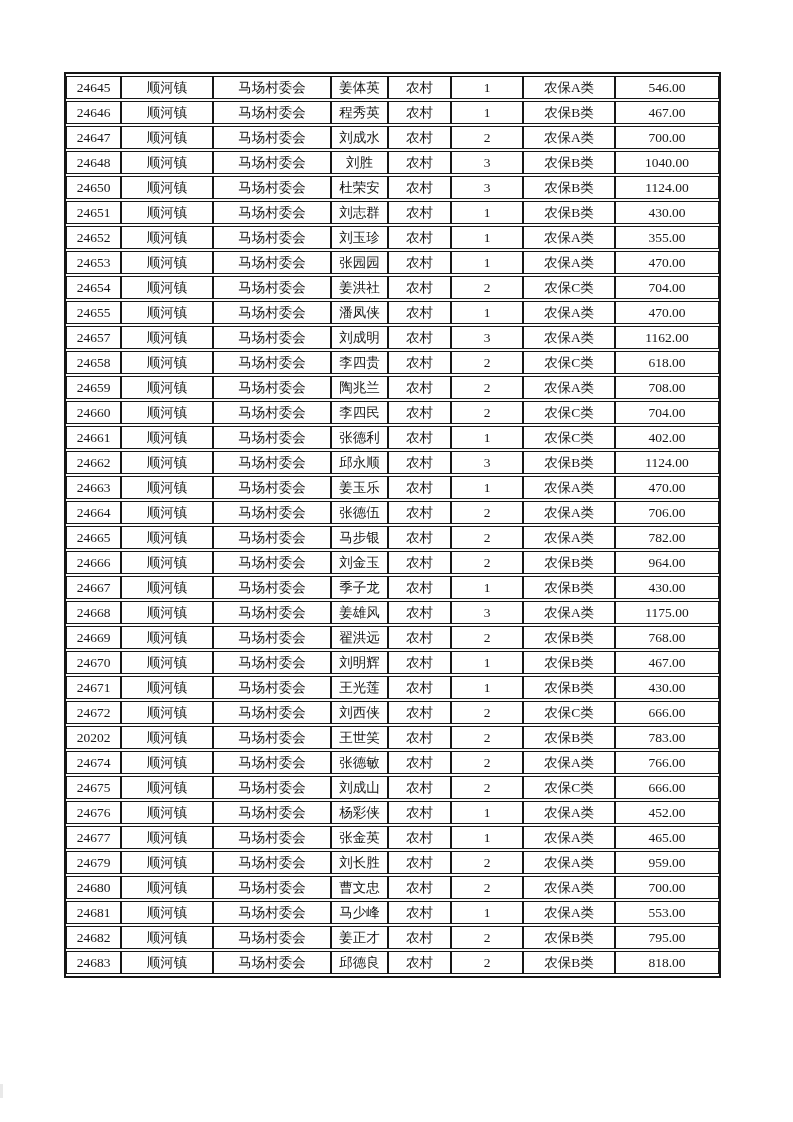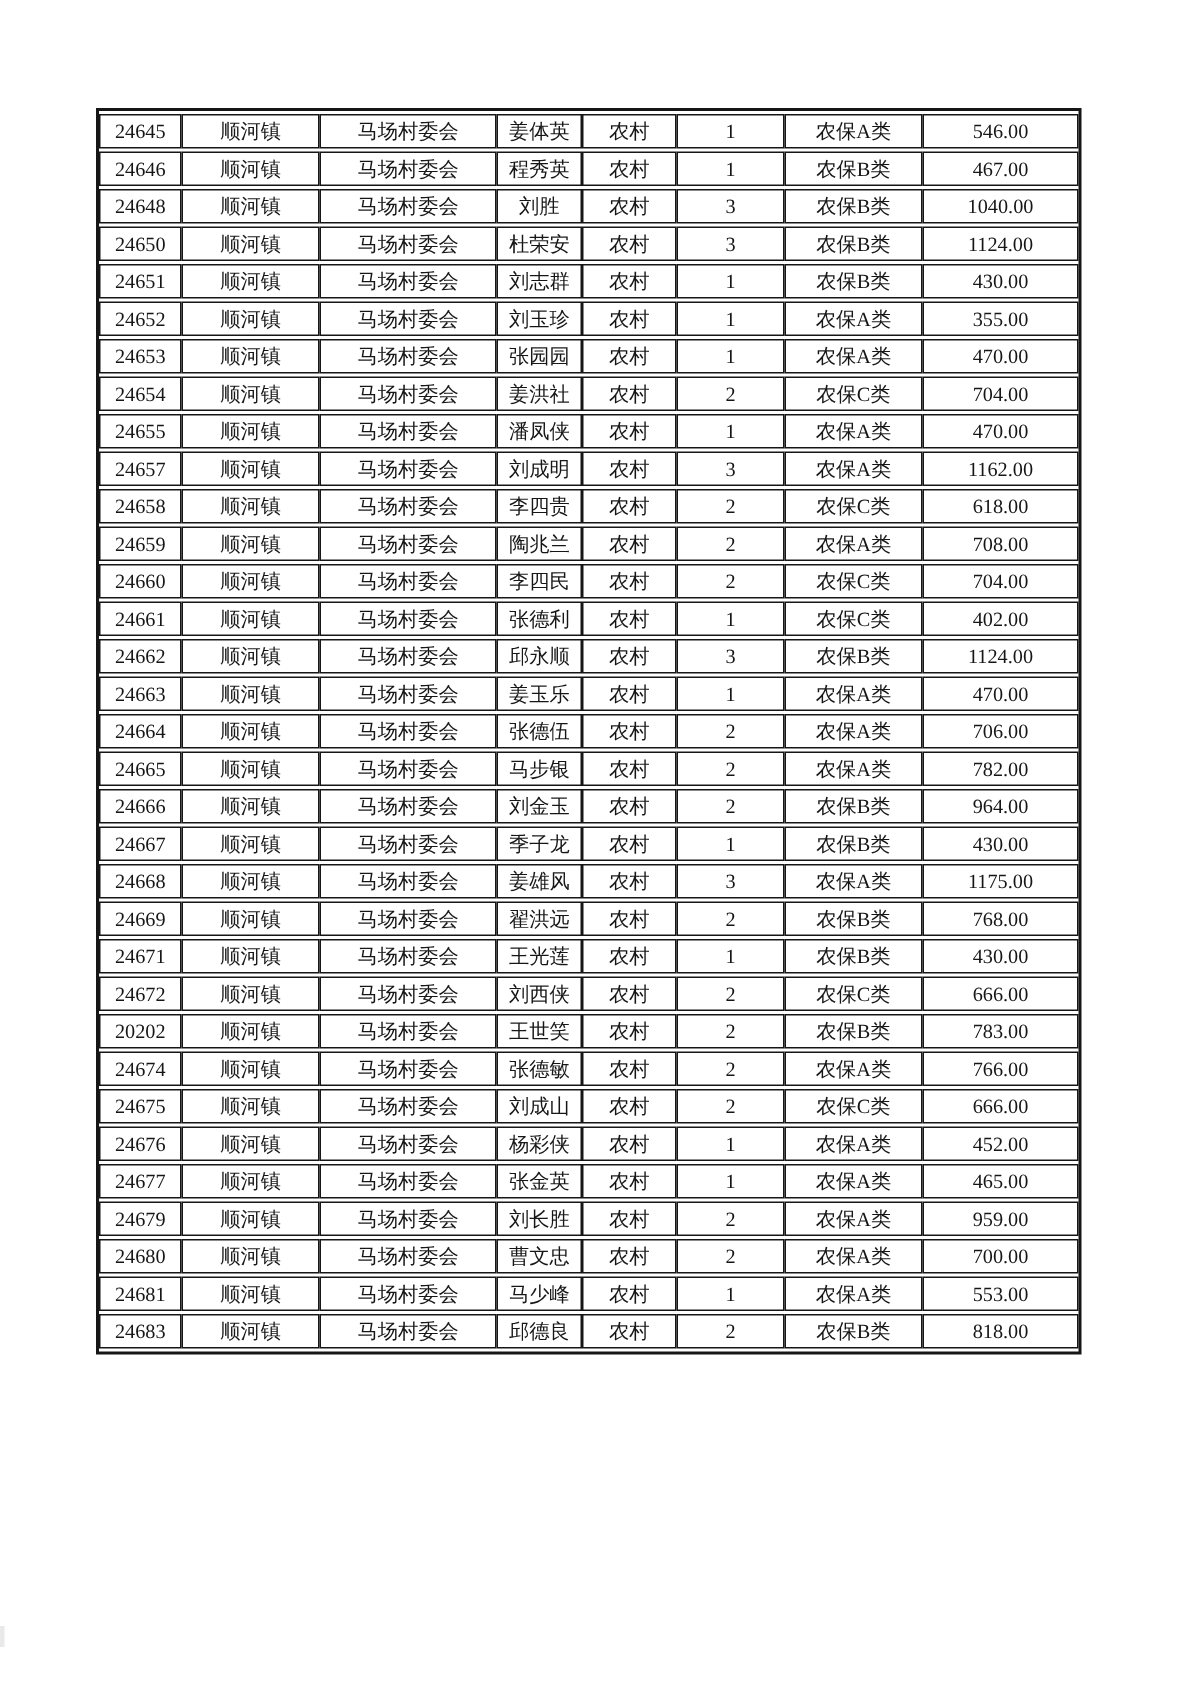--- a/index.html
+++ b/index.html
@@ -94,20 +94,30 @@
             <td>24646</td>
             <td>顺河镇</td>
             <td>马场村委会</td>
             <td>程秀英</td>
             <td>农村</td>
             <td>1</td>
             <td>农保B类</td>
             <td>467.00</td>
           </tr>
           <tr>
+            <td>24647</td>
+            <td>顺河镇</td>
+            <td>马场村委会</td>
+            <td>刘成水</td>
+            <td>农村</td>
+            <td>2</td>
+            <td>农保A类</td>
+            <td>700.00</td>
+          </tr>
+          <tr>
             <td>24648</td>
             <td>顺河镇</td>
             <td>马场村委会</td>
             <td>刘胜</td>
             <td>农村</td>
             <td>3</td>
             <td>农保B类</td>
             <td>1040.00</td>
           </tr>
           <tr>
@@ -294,20 +304,30 @@
             <td>24669</td>
             <td>顺河镇</td>
             <td>马场村委会</td>
             <td>翟洪远</td>
             <td>农村</td>
             <td>2</td>
             <td>农保B类</td>
             <td>768.00</td>
           </tr>
           <tr>
+            <td>24670</td>
+            <td>顺河镇</td>
+            <td>马场村委会</td>
+            <td>刘明辉</td>
+            <td>农村</td>
+            <td>1</td>
+            <td>农保B类</td>
+            <td>467.00</td>
+          </tr>
+          <tr>
             <td>24671</td>
             <td>顺河镇</td>
             <td>马场村委会</td>
             <td>王光莲</td>
             <td>农村</td>
             <td>1</td>
             <td>农保B类</td>
             <td>430.00</td>
           </tr>
           <tr>
@@ -392,20 +412,30 @@
           </tr>
           <tr>
             <td>24681</td>
             <td>顺河镇</td>
             <td>马场村委会</td>
             <td>马少峰</td>
             <td>农村</td>
             <td>1</td>
             <td>农保A类</td>
             <td>553.00</td>
+          </tr>
+          <tr>
+            <td>24682</td>
+            <td>顺河镇</td>
+            <td>马场村委会</td>
+            <td>姜正才</td>
+            <td>农村</td>
+            <td>2</td>
+            <td>农保B类</td>
+            <td>795.00</td>
           </tr>
           <tr>
             <td>24683</td>
             <td>顺河镇</td>
             <td>马场村委会</td>
             <td>邱德良</td>
             <td>农村</td>
             <td>2</td>
             <td>农保B类</td>
             <td>818.00</td>

